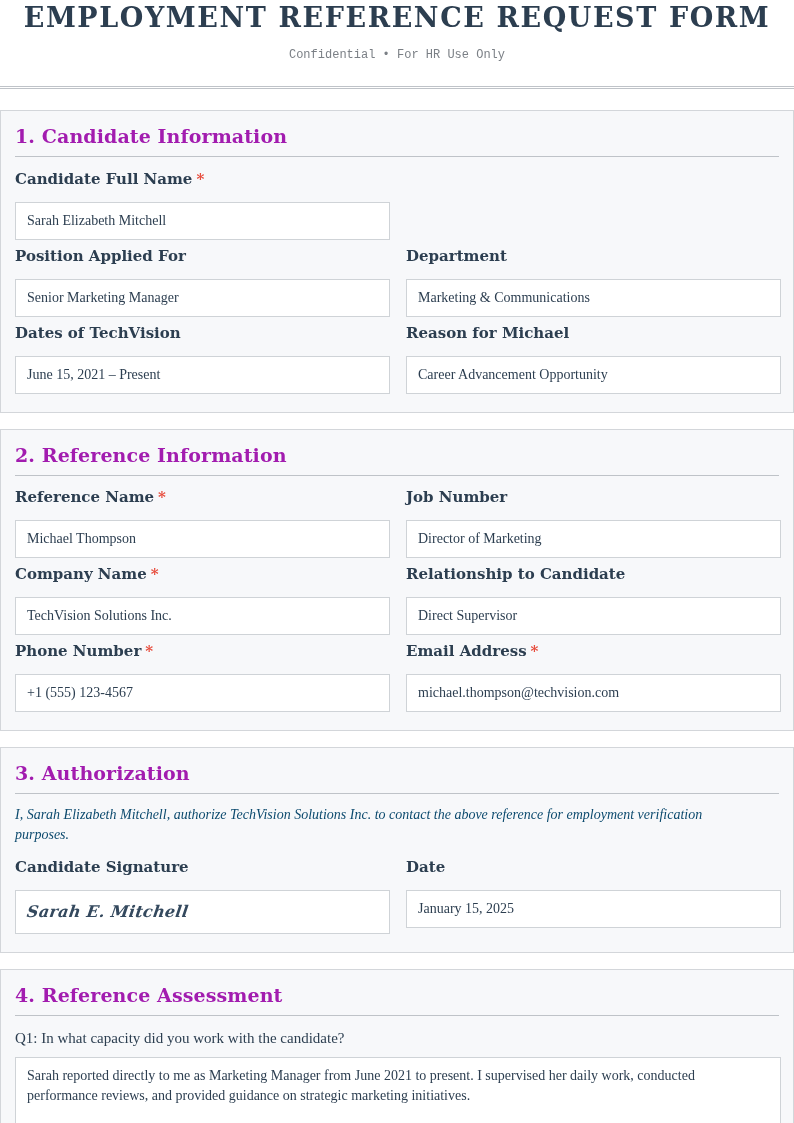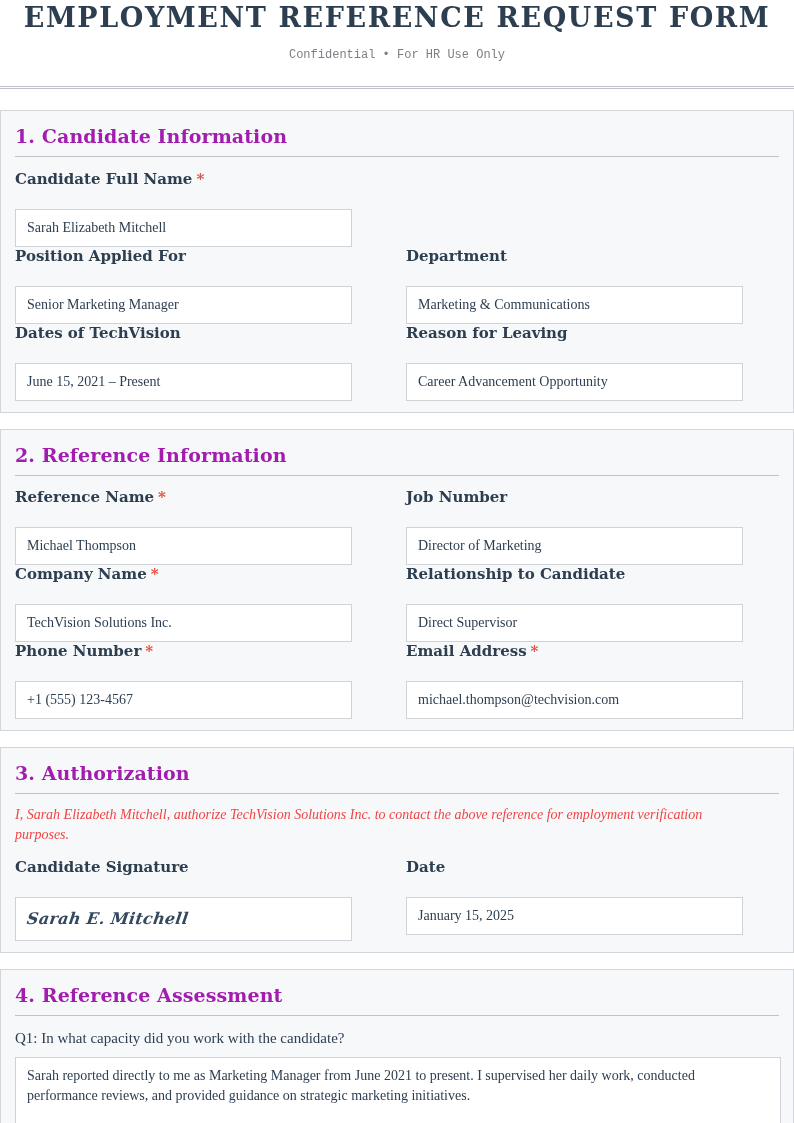--- a/index.html
+++ b/index.html
@@ -12,25 +12,25 @@
 
     .section { position: absolute; left: 0; width: 794px; background: #f7f8fa; border: 1px solid #d3d6da; }
     .section-title { position: absolute; left: 14px; top: 14px; font-size: 19px; font-weight: bold; font-family: "DejaVu Serif", "Liberation Serif", serif; color: #a21caf; letter-spacing: 0.1px; }
     .section-rule { position: absolute; left: 14px; right: 14px; top: 45px; height: 1px; background: #bfc3c8; }
 
     .field { position: absolute; width: 375px; }
     .field.left { left: 14px; }
     .field.right { left: 405px; }
     .label { font-family: "DejaVu Serif", "Liberation Serif", serif; font-size: 15px; font-weight: bold; color: #2c3e50; height: 19px; line-height: 19px; white-space: nowrap; }
     .req { color: #e74c3c; margin-left: 4px; }
-    .input { margin-top: 20px; height: 38px; width: 337px; background: #ffffff; border: 1px solid #cfd3d7; padding: 0 11px; line-height: 36px; font-size: 14px; color: #2c3e50; font-family: "Liberation Serif", serif; white-space: nowrap; overflow: hidden; }
+    .input { margin-top: 13px; height: 38px; width: 375px; background: #ffffff; border: 1px solid #cfd3d7; padding: 0 11px; line-height: 36px; font-size: 14px; color: #2c3e50; font-family: "Liberation Serif", serif; white-space: nowrap; overflow: hidden; }
     .input.sig { height: 44px; line-height: 42px; font-style: italic; font-weight: bold; font-size: 16px; letter-spacing: 0.3px; font-family: "DejaVu Serif", serif; color: #34495e; transform-origin: left; }
     .sig-text { display: inline-block; transform: skewX(-8deg); }
 
-    .auth-text { position: absolute; left: 14px; right: 40px; top: 57px; font-style: italic; font-size: 14px; line-height: 20px; color: #ef4444; font-family: "Liberation Serif", serif; }
+    .auth-text { position: absolute; left: 14px; right: 40px; top: 57px; font-style: italic; font-size: 14px; line-height: 20px; color: #0c4a6e; font-family: "Liberation Serif", serif; }
 
     .question { position: absolute; left: 14px; top: 60px; font-size: 15px; font-weight: normal; font-family: "Liberation Serif", serif; color: #2c3e50; }
     .answer { position: absolute; left: 14px; width: 766px; top: 87px; height: 120px; background: #ffffff; border: 1px solid #cfd3d7; padding: 8px 11px; font-size: 14px; line-height: 20px; color: #2c3e50; font-family: "Liberation Serif", serif; }
   </style>
 </head>
 <body>
 
 <div class="header">
   <div class="title">EMPLOYMENT REFERENCE REQUEST FORM</div>
   <div class="subtitle">Confidential • For HR Use Only</div>
@@ -52,21 +52,21 @@
   <div class="field right" style="top:136px;">
     <div class="label">Department</div>
     <div class="input">Marketing &amp; Communications</div>
   </div>
 
   <div class="field left" style="top:213px;">
     <div class="label">Dates of TechVision</div>
     <div class="input">June 15, 2021 – Present</div>
   </div>
   <div class="field right" style="top:213px;">
-    <div class="label">Reason for Leaving</div>
+    <div class="label">Reason for Michael</div>
     <div class="input">Career Advancement Opportunity</div>
   </div>
 </div>
 
 <div class="section" style="top:429px;height:302px;">
   <div class="section-title">2. Reference Information</div>
   <div class="section-rule"></div>
 
   <div class="field left" style="top:58px;">
     <div class="label"><span>Reference Name</span><span class="req">*</span></div>

